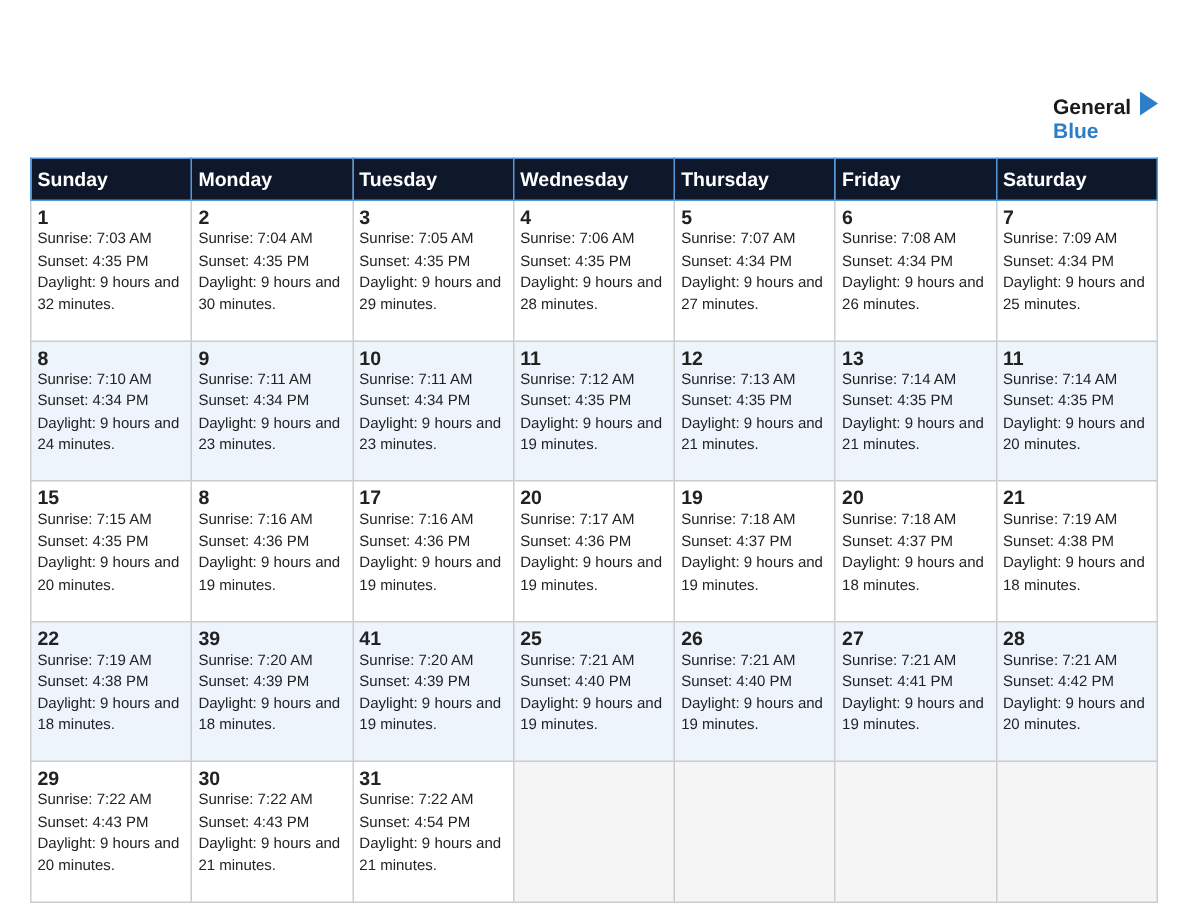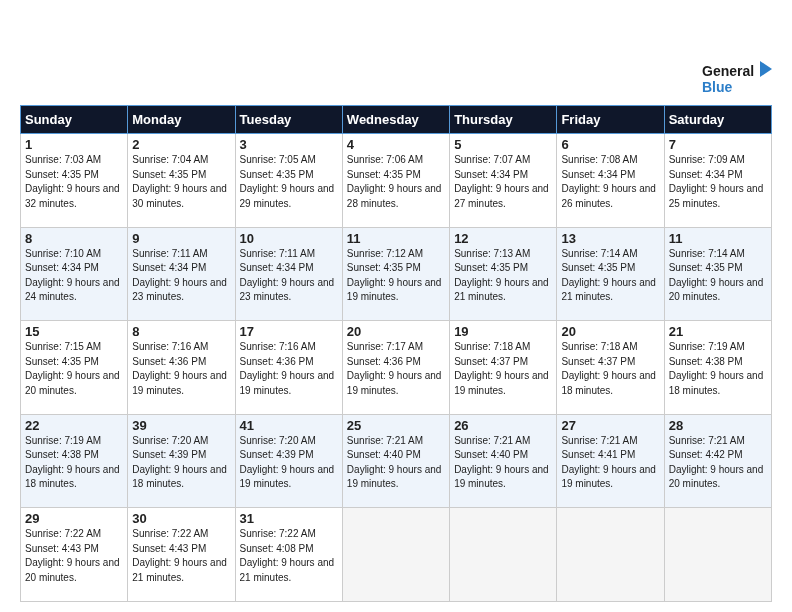--- a/index.html
+++ b/index.html
@@ -360,21 +360,21 @@
           <div class="day-info">
             <span>Sunrise: 7:22 AM</span><br>
             <span>Sunset: 4:43 PM</span><br>
             <span>Daylight: 9 hours and 21 minutes.</span>
           </div>
         </td>
           <td>
           <span class="day-num">31</span>
           <div class="day-info">
             <span>Sunrise: 7:22 AM</span><br>
-            <span>Sunset: 4:08 PM</span><br>
+            <span>Sunset: 4:54 PM</span><br>
             <span>Daylight: 9 hours and 21 minutes.</span>
           </div>
         </td>
           <td class="empty"></td>
           <td class="empty"></td>
           <td class="empty"></td>
           <td class="empty"></td>
         </tr>
       </tbody>
   </table>

